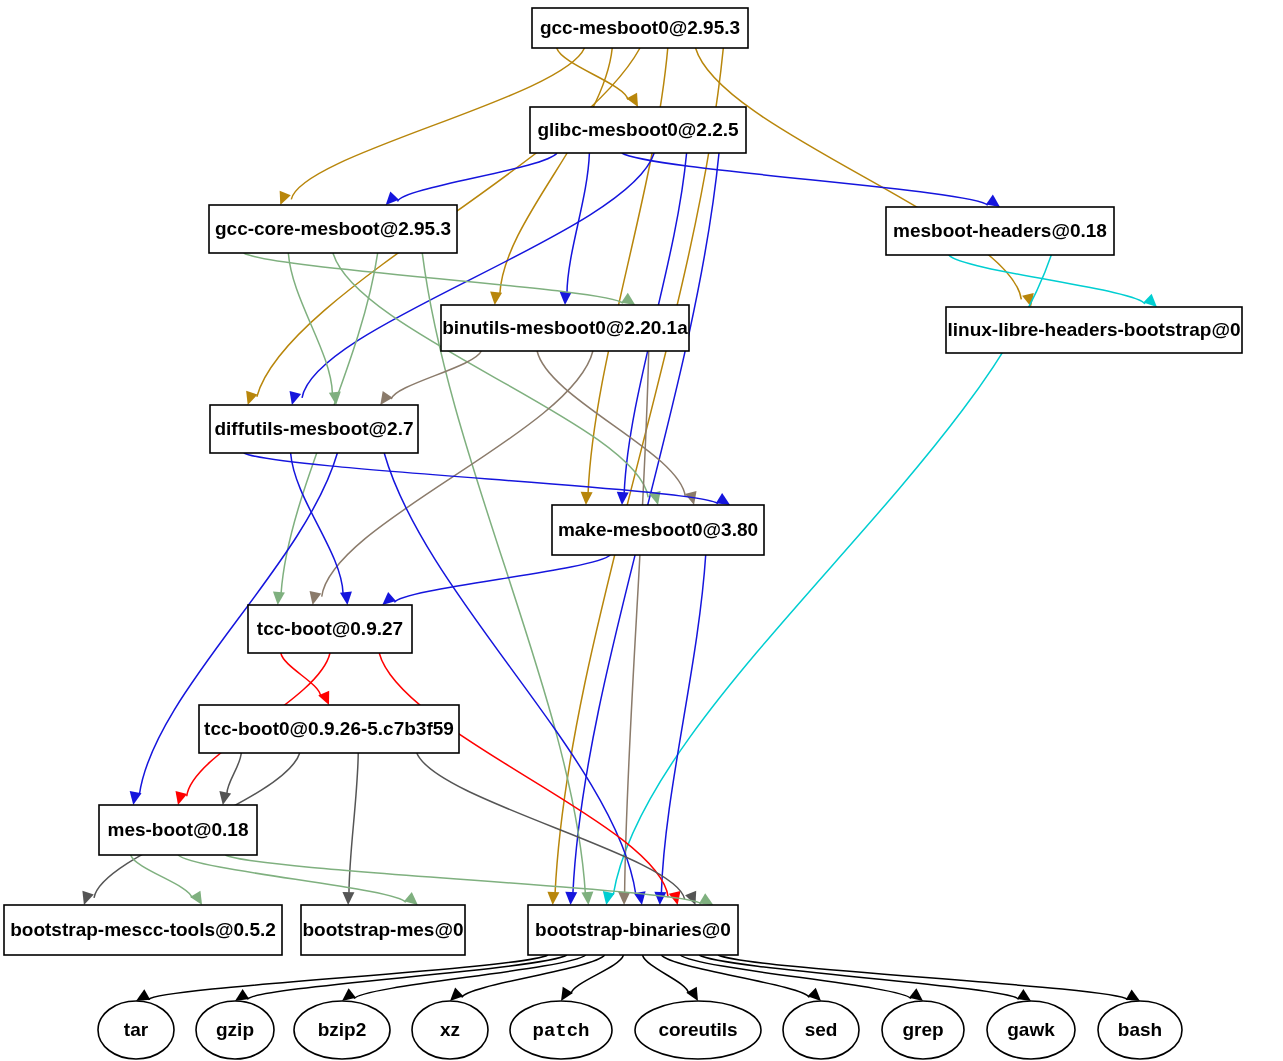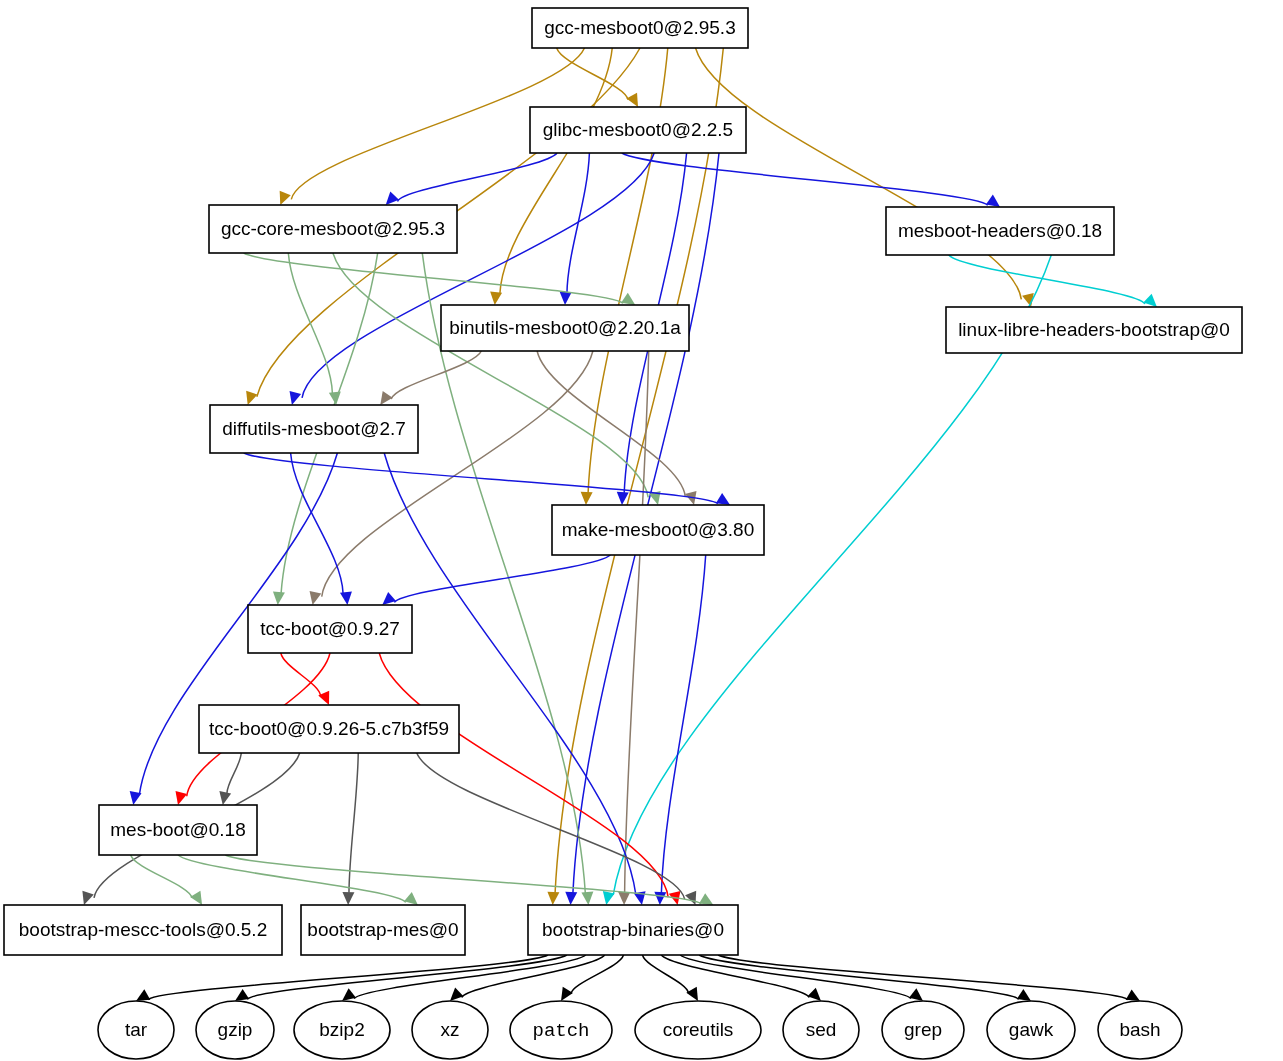--- a/index.html
+++ b/index.html
@@ -1,17 +1,17 @@
 <!DOCTYPE html>
 <html><head>
 <meta charset="utf-8">
 <style>
   html,body{margin:0;padding:0;background:#ffffff;}
   #canvas{position:relative;width:1258px;height:1061px;background:#fff;
-          font-family:"Liberation Sans",sans-serif;}
+          font-family:"Liberation Sans",sans-serif;font-weight:bold;}
   svg{display:block;}
   .nlabel{font-family:"Liberation Sans",sans-serif;font-size:19px;fill:#000;
           text-anchor:middle;dominant-baseline:middle;}
   .nlabel.mono{font-family:"Liberation Mono",monospace;font-size:19px;letter-spacing:0px;}
   .nbox{fill:#ffffff;stroke:#000000;stroke-width:1.6;}
   .nell{fill:#ffffff;stroke:#000000;stroke-width:1.6;}
   .edge{fill:none;stroke-width:1.5;}
   .ahead{stroke:none;}
 </style>
 </head>

